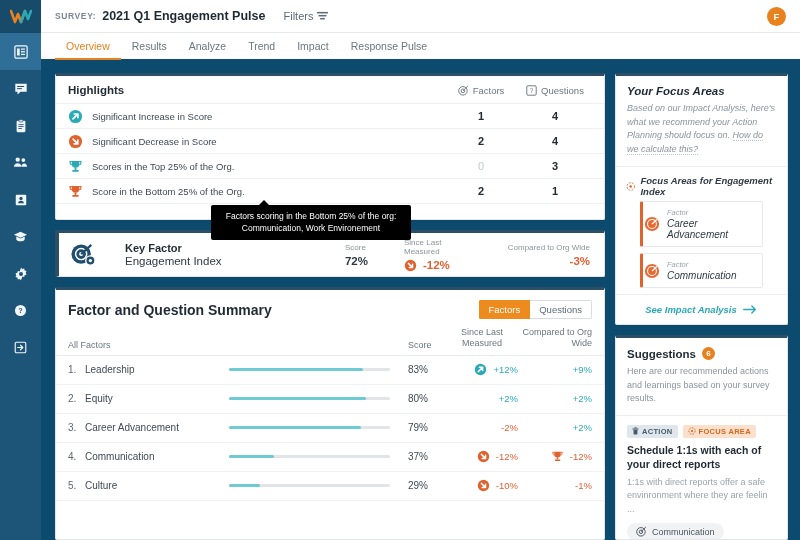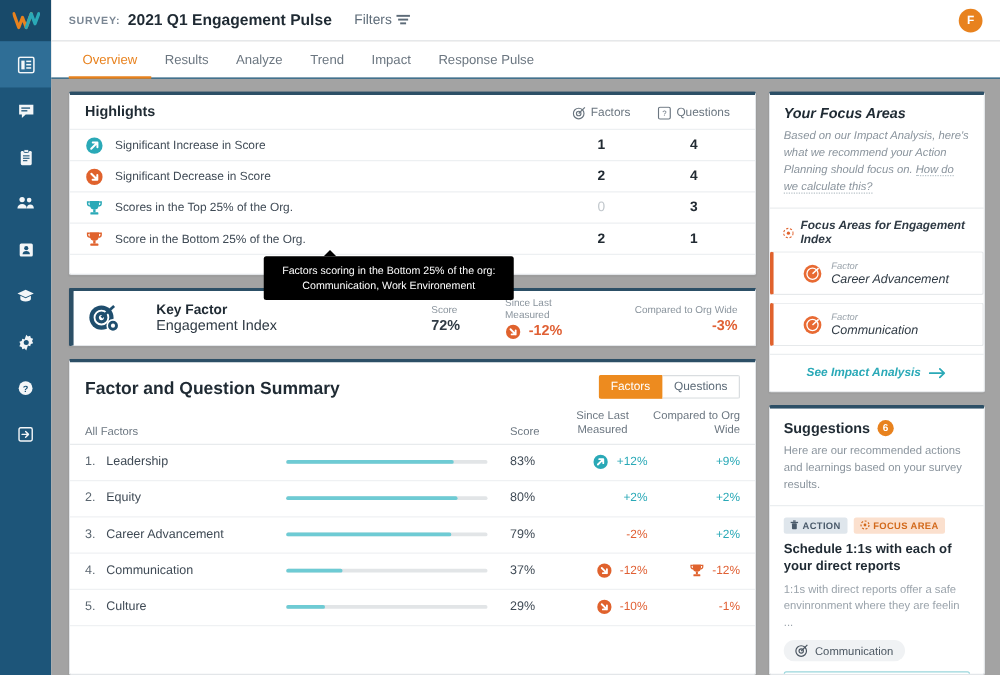--- a/index.html
+++ b/index.html
@@ -28,21 +28,21 @@
   .nav-item {
     width: 100%; height: 37px;
     display: flex; align-items: center; justify-content: center;
     cursor: pointer;
   }
   .nav-item.active { background: #2f6e96; }
   .nav-item svg { display: block; fill: #ffffff; opacity: .95; }
   .nav-spacer { flex: 1; }
 
   
-  .main { flex: 1; display: flex; flex-direction: column; background: #a3a3a3; min-width: 0; }
+  .main { flex: 1; display: flex; flex-direction: column; background: #0c4a6e; min-width: 0; }
 
   .topbar {
     height: 33px; background: #fff; border-bottom: 1px solid #e6e8ea;
     display: flex; align-items: center; padding: 0 14px;
   }
   .survey-label {
     font-size: 8.5px; letter-spacing: .6px; color: #7b8794;
     text-transform: uppercase; font-weight: 600; margin-right: 6px;
   }
   .survey-name { font-size: 12.5px; font-weight: bold; color: #1f2a33; }
@@ -52,21 +52,21 @@
   }
   .topbar-spacer { flex: 1; }
   .avatar {
     width: 19px; height: 19px; border-radius: 50%;
     background: #e8821e; color: #fff;
     display: flex; align-items: center; justify-content: center;
     font-size: 9.5px; font-weight: bold; cursor: pointer;
   }
 
   .tabsbar {
-    height: 30px; background: #fff; border-bottom: 1px solid #0c4a6e;
+    height: 30px; background: #fff; border-bottom: 4px solid #0c4a6e;
     display: flex; align-items: stretch; padding: 0 14px;
   }
   .tab {
     display: flex; align-items: center; padding: 0 11px;
     font-size: 10.5px; color: #6b7680; cursor: pointer;
     border-bottom: 2px solid transparent; position: relative; top: 1px;
   }
   .tab.active { color: #e8821e; border-bottom-color: #e8821e; }
 
   .content {
@@ -176,22 +176,22 @@
 
   
   .fa-card { display: flex; flex-direction: column; font-style: italic; }
   .fa-top { padding: 9px 11px 10px; border-bottom: 1px solid #ebeef0; }
   .fa-title { font-size: 11.5px; font-weight: bold; color: #1f2a33; margin-bottom: 5px; }
   .fa-desc { font-size: 9px; line-height: 1.5; color: #8a949d; }
   .fa-link-inline { color: #8a949d; border-bottom: 1px dotted #b9c3c9; }
   .fa-sec { padding: 8px 10px 4px; display: flex; align-items: center; gap: 5px; }
   .fa-sec-t { font-size: 9.5px; font-weight: bold; color: #2f3a44; }
   .fa-item {
-    margin: 0 0 6px; border: 1px solid #e6e9eb; border-left: 3px solid #e0622d;
-    border-radius: 2px; display: flex; align-items: center; padding: 6px 23px; cursor: pointer;
+    margin: 0 24px 6px; border: 1px solid #e6e9eb; border-left: 3px solid #e0622d;
+    border-radius: 2px; display: flex; align-items: center; padding: 6px 1px; cursor: pointer;
   }
   .fa-item-txt { margin-left: 7px; }
   .fa-item-k { font-size: 7.5px; color: #9aa3ab; }
   .fa-item-v { font-size: 10px; color: #2f3a44; margin-top: 1px; }
   .fa-foot {
     border-top: 1px solid #ebeef0; padding: 8px 0 9px; text-align: center;
   }
   .fa-foot a {
     font-size: 9.5px; color: #2aa9b7; font-weight: bold; text-decoration: none;
     display: inline-flex; align-items: center; gap: 6px; cursor: pointer;

